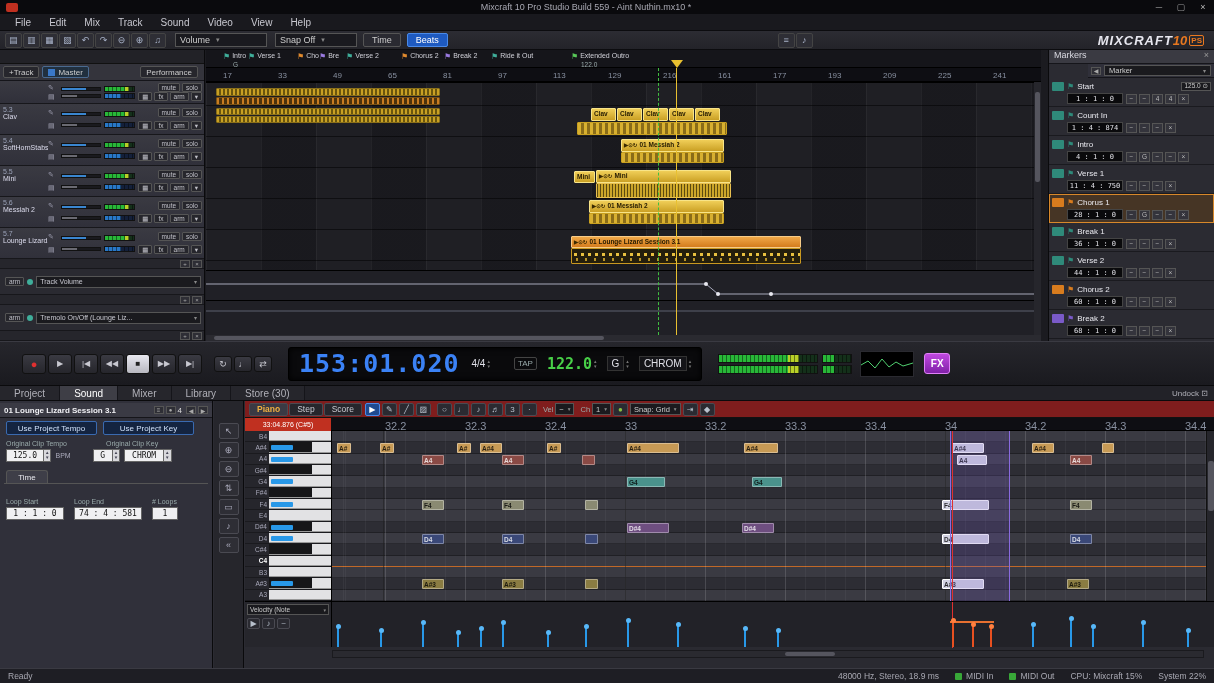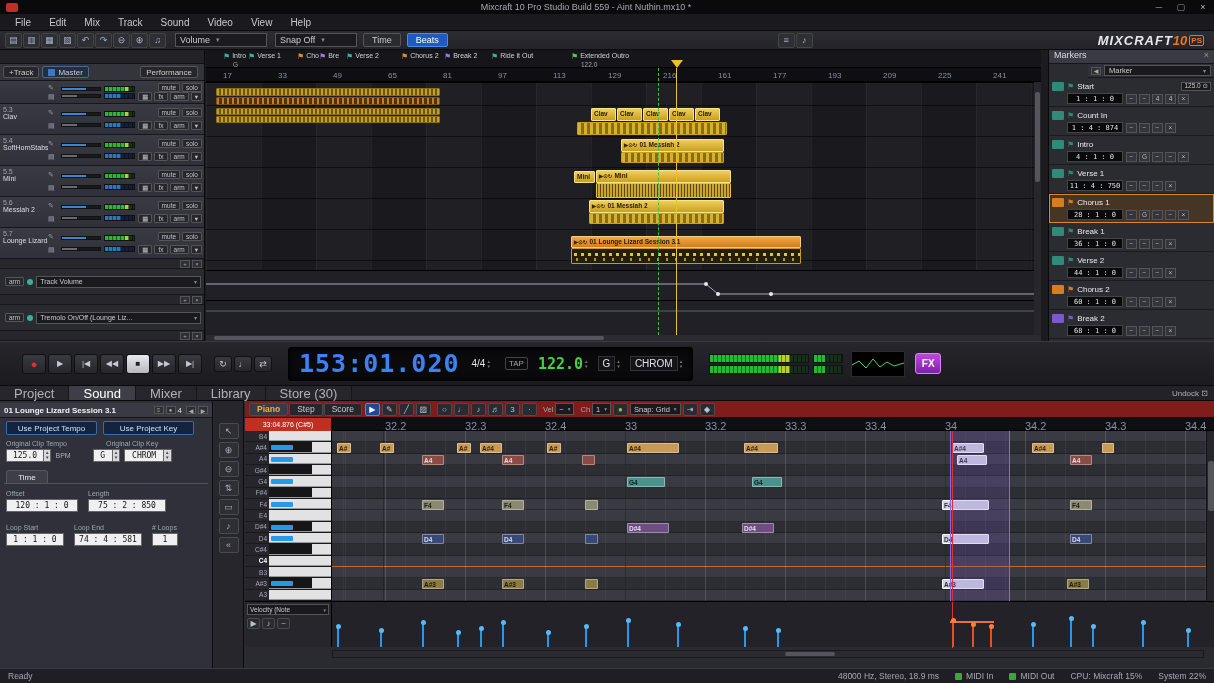--- a/index.html
+++ b/index.html
@@ -120,33 +120,33 @@
   #transport{position:absolute;left:0;top:341px;width:1214px;height:45px;background:linear-gradient(#26262c,#1a1a1f);border-top:1px solid #3a3a42;border-bottom:1px solid #0a0a0c;display:flex;align-items:center;padding-left:22px;}
   .tp-btn{width:24px;height:20px;background:linear-gradient(#3a3a42,#26262c);border:1px solid #111;border-radius:3px;margin-right:2px;display:flex;align-items:center;justify-content:center;color:#c8c8d0;font-size:8px;}
   .tp-btn.rec{color:#e03030;font-size:11px;}
   .tp-btn.lit{background:linear-gradient(#e8e8f0,#b8b8c0);color:#222;}
   #tp-extra{display:flex;margin-left:10px;}
   #tp-extra .tp-btn{width:18px;height:16px;font-size:9px;}
   #tp-display{margin-left:14px;height:34px;background:#0a0a0c;border:1px solid #000;border-radius:3px;display:flex;align-items:center;padding:0 10px;box-shadow:inset 0 0 6px #000;}
   #tp-time{font-family:"DejaVu Sans Mono",monospace;font-size:25px;font-weight:bold;color:#3b82f6;letter-spacing:1px;}
   .tp-sig{margin-left:12px;color:#e0e0e8;font-size:10px;}
   .tp-spin{display:flex;flex-direction:column;color:#777;font-size:5px;line-height:5px;margin-left:2px;}
-  #tp-tap{margin-left:15px;color:#9aa;font-size:8px;border:1px solid #444;padding:1px 3px;border-radius:2px;}
+  #tp-tap{margin-left:24px;color:#9aa;font-size:8px;border:1px solid #444;padding:1px 3px;border-radius:2px;}
   #tp-tempo{margin-left:10px;font-family:"DejaVu Sans Mono",monospace;font-size:15px;font-weight:bold;color:#48d048;}
   .tp-keybox{margin-left:10px;color:#e0e0e8;font-size:10px;border:1px solid #333;padding:1px 4px;background:#141418;}
   #tp-meters{margin-left:16px;width:100px;display:flex;flex-direction:column;justify-content:center;}
   #tp-meters .meter{height:9px;margin:1px 0;}
   #tp-meters2{margin-left:4px;width:30px;display:flex;flex-direction:column;justify-content:center;}
   #tp-meters2 .meter{height:9px;margin:1px 0;background:repeating-linear-gradient(90deg,transparent 0 3px,rgba(0,0,0,.45) 3px 4px),linear-gradient(90deg,#28b838 0 40%,#14301a 40%);}
   #tp-wave{margin-left:8px;width:54px;height:26px;background:#000;border:1px solid #2a2a30;}
   #fx-button{margin-left:10px;width:26px;height:21px;background:linear-gradient(#c048e0,#8020a8);border:1px solid #e080f8;border-radius:3px;color:#fff;font-weight:bold;font-size:10px;display:flex;align-items:center;justify-content:center;}
 
   
   #tabstrip{position:absolute;left:0;top:386px;width:1214px;height:15px;background:#222228;display:flex;align-items:flex-end;border-bottom:1px solid #0a0a0c;}
-  .tab{height:14px;padding:0 14px;display:flex;align-items:center;color:#b0b0b8;font-size:13px;background:#26262c;border-right:1px solid #15151a;}
+  .tab{height:14px;padding:0 14px;display:flex;align-items:center;color:#b0b0b8;font-size:10px;background:#26262c;border-right:1px solid #15151a;}
   .tab.active{background:#3e3e46;color:#fff;}
   #undock{margin-left:auto;margin-right:6px;color:#b0b0b8;font-size:8px;display:flex;align-items:center;height:14px;}
 
   
   #bottom{position:absolute;left:0;top:401px;width:1214px;height:267px;background:#2b2b32;}
   #sound-panel{position:absolute;left:0;top:0;width:213px;height:267px;background:#30303a;border-right:1px solid #0a0a0c;padding:2px 0;}
   #sp-header{height:15px;display:flex;align-items:center;padding:0 4px;background:#3a3a44;border-bottom:1px solid #15151a;}
   #sp-title{font-size:8px;color:#f0f0f4;font-weight:bold;white-space:nowrap;overflow:hidden;flex:1;}
   #sp-count{font-size:8px;color:#ddd;margin:0 2px;}
   .sp-row{display:flex;padding:3px 6px 0 6px;}
@@ -889,30 +889,20 @@
         <div class="wfield" style="width:38px">125.0</div>
         <div class="spin2">▲<br>▼</div>
         <span class="sp-unit">BPM</span>
         <div class="wfield" style="width:20px;margin-left:22px">G</div>
         <div class="spin2">▲<br>▼</div>
         <div class="wfield" style="width:40px;margin-left:4px">CHROM</div>
         <div class="spin2">▲<br>▼</div>
       </div>
       <div id="time-tab">Time</div>
       <div id="time-box">
-        <div class="tb-row">
-          <div class="tb-col">
-            <div class="tb-lab">Offset</div>
-            <div class="wfield" style="width:72px">120 : 1 : 0</div>
-          </div>
-          <div class="tb-col">
-            <div class="tb-lab">Length</div>
-            <div class="wfield" style="width:78px">75 : 2 : 850</div>
-          </div>
-        </div>
         <div class="tb-row" style="margin-top:8px">
           <div class="tb-col">
             <div class="tb-lab">Loop Start</div>
             <div class="wfield" style="width:58px">1 : 1 : 0</div>
           </div>
           <div class="tb-col">
             <div class="tb-lab">Loop End</div>
             <div class="wfield" style="width:68px">74 : 4 : 581</div>
           </div>
           <div class="tb-col" style="margin-right:0">

